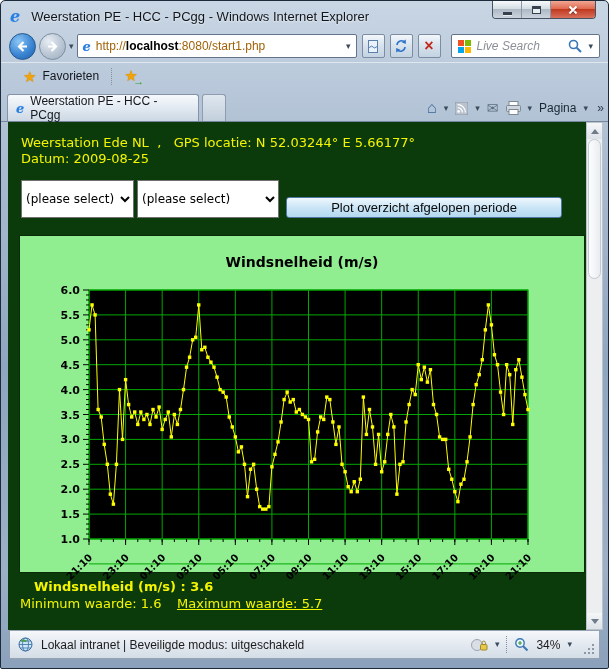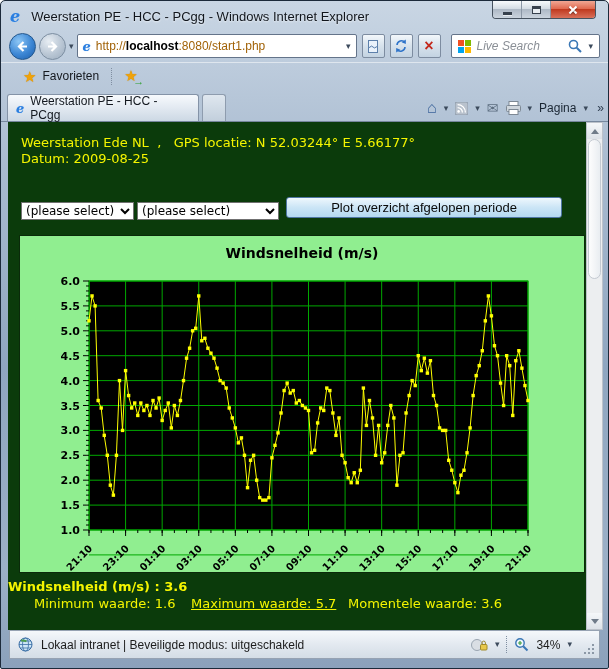--- a/index.html
+++ b/index.html
@@ -75,37 +75,37 @@
   .cmd-mail { font-size: 14px; color: #5d6e80; line-height: 1; }
   .more-btn { position: absolute; right: 4px; bottom: 6px; font-size: 12px; color: #2c3b4d; }
 
   
   .main { display: flex; height: 508px; padding: 0 5px 0 7px; }
   .page { flex: 1; position: relative; background: #0b3b0b; overflow: hidden;
     font-family: "DejaVu Sans", sans-serif; }
   .hdr { position: absolute; left: 13px; color: #f5f500; font-size: 13px; white-space: pre-wrap; }
   .hdr1 { top: 13px; } .hdr2 { top: 29px; } .hdr3 { top: 45px; }
 
-  .sel { position: absolute; top: 80px; height: 18px; font-size: 12px; font-family: "DejaVu Sans", sans-serif;
+  .sel { position: absolute; top: 58px; height: 38px; font-size: 12px; font-family: "DejaVu Sans", sans-serif;
     background: #fff; color: #000; border: 1px solid #707070; }
   .sel1 { left: 13px; width: 113px; }
   .sel2 { left: 129px; width: 142px; }
   .plotbtn { position: absolute; top: 75px; left: 278px; width: 276px; height: 21px;
     background: linear-gradient(180deg, #eef7fd, #cbe5f6 50%, #b4d9f0); border: 1px solid #4e76a3;
     border-radius: 3px; font-size: 13px; color: #0a0a0a; font-family: "Liberation Sans", sans-serif; }
 
   .chart-panel { position: absolute; left: 11px; top: 113px; width: 566px; height: 338px;
     background: #90ee90; border: 1px solid #0a2a0a; }
-  .chart-title { text-align: center; padding-top: 9px; font-size: 14px; font-weight: bold; color: #000;
+  .chart-title { text-align: center; padding-top: 18px; font-size: 14px; font-weight: bold; color: #000;
     font-family: "DejaVu Sans", sans-serif; }
   .chart-svg { display: block; margin-top: 1px; }
 
-  .foot1 { position: absolute; left: 0; top: 457px; color: #f5f500; font-size: 13px; font-weight: bold; }
+  .foot1 { position: absolute; left: 26px; top: 457px; color: #f5f500; font-size: 13px; font-weight: bold; }
   .footrow { position: absolute; left: 12px; top: 474px; color: #f5f500; font-size: 13px; display: flex; }
-  .footrow span:nth-child(1){ width: 157px; margin-left: 14px; } .footrow span:nth-child(2){ width: 157px; text-decoration: underline; }
+  .footrow span:nth-child(1){ width: 157px; } .footrow span:nth-child(2){ width: 157px; text-decoration: underline; }
 
   
   .scrollbar { flex: 0 0 17px; display: flex; flex-direction: column; background: #eceef0;
     border: 1px solid #bcc2ca; }
   .sb-btn { height: 16px; display: flex; align-items: center; justify-content: center;
     background: linear-gradient(180deg, #f5f7f9, #dde2e8); }
   .sb-btn.down { margin-top: auto; }
   .tri-up { width: 0; height: 0; border-left: 4px solid transparent; border-right: 4px solid transparent;
     border-bottom: 5px solid #6f7b89; }
   .tri-down { width: 0; height: 0; border-left: 4px solid transparent; border-right: 4px solid transparent;
@@ -553,21 +553,20 @@
             <rect x="500.2027777777778" y="104.44999999999999" width="3.4" height="3.4" fill="#FFFF00"></rect>
             <rect x="503.2513888888889" y="121.88" width="3.4" height="3.4" fill="#FFFF00"></rect>
             <rect x="506.3" y="136.82" width="3.4" height="3.4" fill="#FFFF00"></rect>
           </svg>
       </div>
 
       <div class="foot1">Windsnelheid (m/s) : 3.6</div>
       <div class="footrow">
         <span>Minimum waarde: 1.6</span>
         <span>Maximum waarde: 5.7</span>
-        <span>Momentele waarde: 3.6</span>
       </div>
     </div>
 
     <div class="scrollbar">
       <div class="sb-btn">
           <span class="tri-up"></span>
         </div>
       <div class="sb-track">
         <div class="sb-thumb"></div>
       </div>

